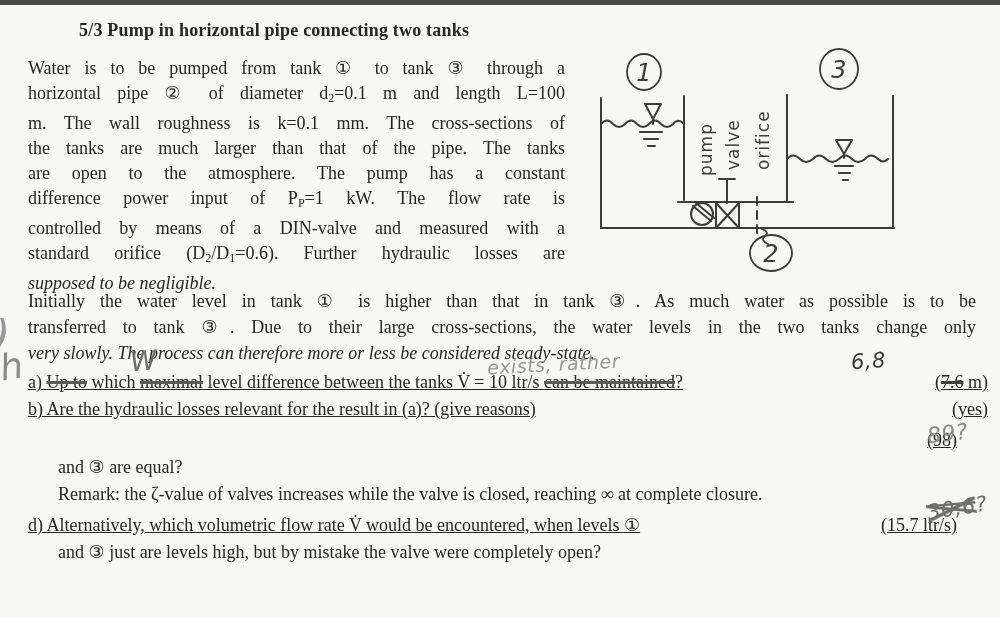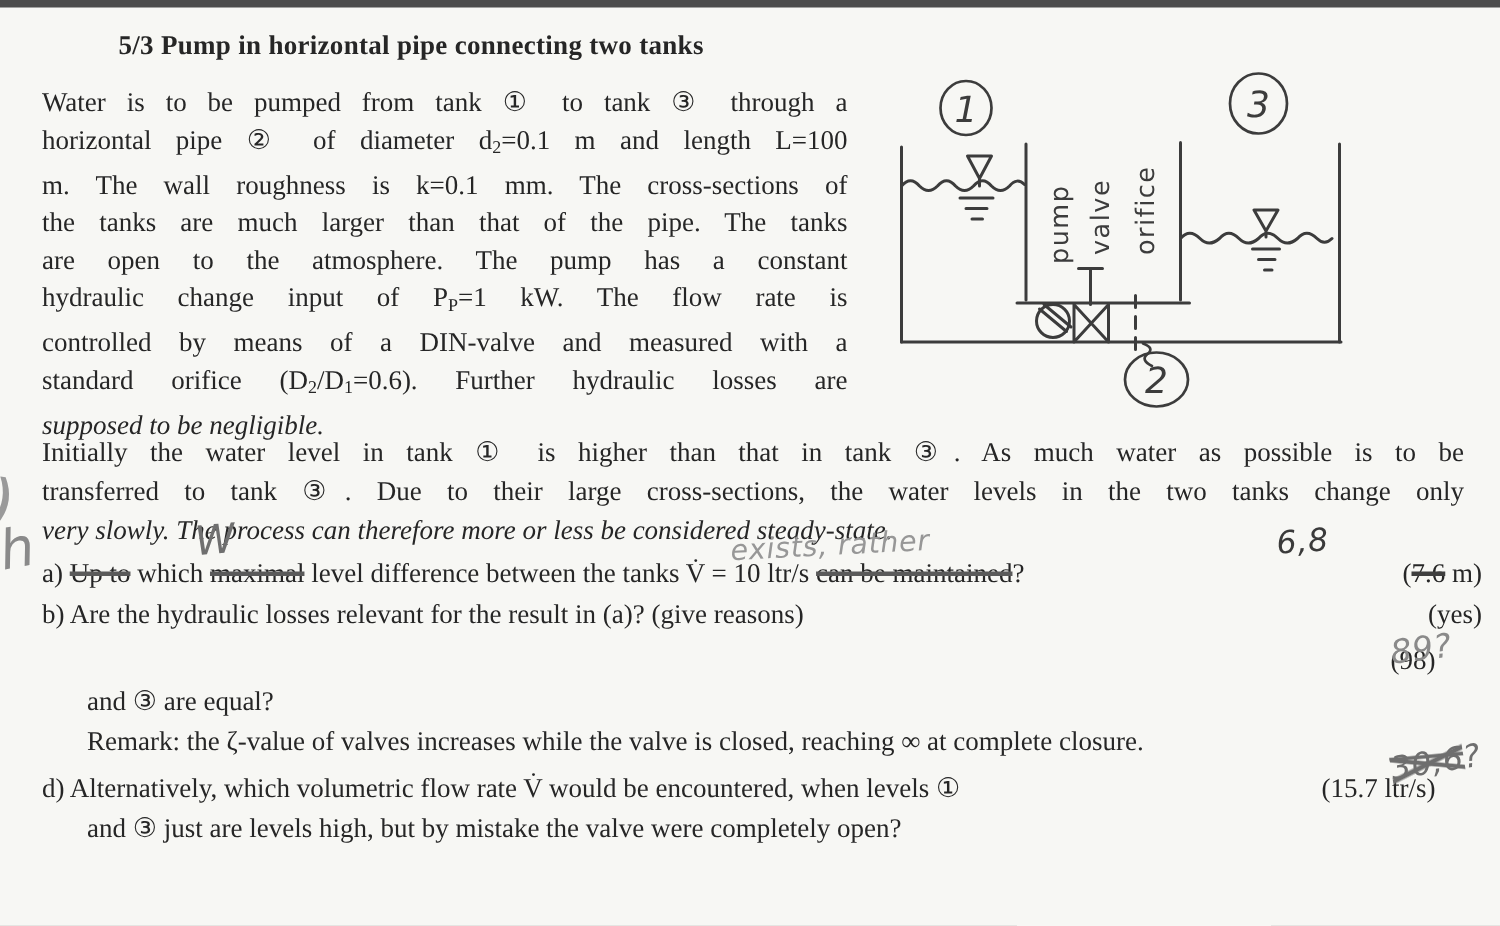--- a/index.html
+++ b/index.html
@@ -14,21 +14,21 @@
     position:absolute;left:43px;top:20px;font-size:18px;font-weight:bold;letter-spacing:.2px;margin-left:36px;
   }
   
   .intro{position:absolute;left:28px;top:56px;width:537px;font-size:18px;line-height:25px;}
   .jline{text-align:justify;text-align-last:justify;}
   .jline.last{text-align-last:left;font-style:italic;}
   
   .para{position:absolute;left:28px;top:288px;width:948px;font-size:18px;line-height:26px;}
   
   .questions{position:absolute;left:28px;top:369px;width:960px;font-size:18px;line-height:27px;}
-  .q-line{display:flex;align-items:baseline;position:relative;}
+  .q-line{display:flex;align-items:baseline;position:relative;text-decoration:underline;}
   .q-text{white-space:nowrap;}
   .q-ans{margin-left:auto;white-space:nowrap;}
   .q-ans.inset{margin-right:31px;}
   .q-cont{padding-left:30px;}
   .gap{margin-top:4px;}
   
   .s-strike{text-decoration:line-through;text-decoration-color:#5a5a5a;text-decoration-thickness:2.5px;}
   .s-scrib{text-decoration:line-through;text-decoration-color:#3f3f3f;text-decoration-thickness:3px;}
   .s-sub{font-size:12px;vertical-align:-3px;}
   
@@ -65,21 +65,21 @@
   <div class="top-edge"></div>
 
   <div class="title">5/3 Pump in horizontal pipe connecting two tanks</div>
 
   <div class="intro">
     <div class="jline"><span>Water is to be pumped from tank ① to tank ③ through a</span></div>
     <div class="jline"><span>horizontal pipe ② of diameter d</span><span class="s-sub">2</span><span>=0.1 m and length L=100</span></div>
     <div class="jline"><span>m. The wall roughness is k=0.1 mm. The cross-sections of</span></div>
     <div class="jline"><span>the tanks are much larger than that of the pipe. The tanks</span></div>
     <div class="jline"><span>are open to the atmosphere. The pump has a constant</span></div>
-    <div class="jline"><span>hydraulic change input of P</span><span class="s-sub">P</span><span>=1 kW. The flow rate is</span></div>
+    <div class="jline"><span>difference power input of P</span><span class="s-sub">P</span><span>=1 kW. The flow rate is</span></div>
     <div class="jline"><span>controlled by means of a DIN-valve and measured with a</span></div>
     <div class="jline"><span>standard orifice (D</span><span class="s-sub">2</span><span>/D</span><span class="s-sub">1</span><span>=0.6). Further hydraulic losses are</span></div>
     <div class="jline last"><span>supposed to be negligible.</span></div>
   </div>
 
   <div class="diagram">
     <svg width="320" height="240" viewBox="0 0 320 240">
       <g stroke="#3c3c3c" stroke-width="2" fill="none" stroke-linecap="round" stroke-linejoin="round">
 
         <g>

